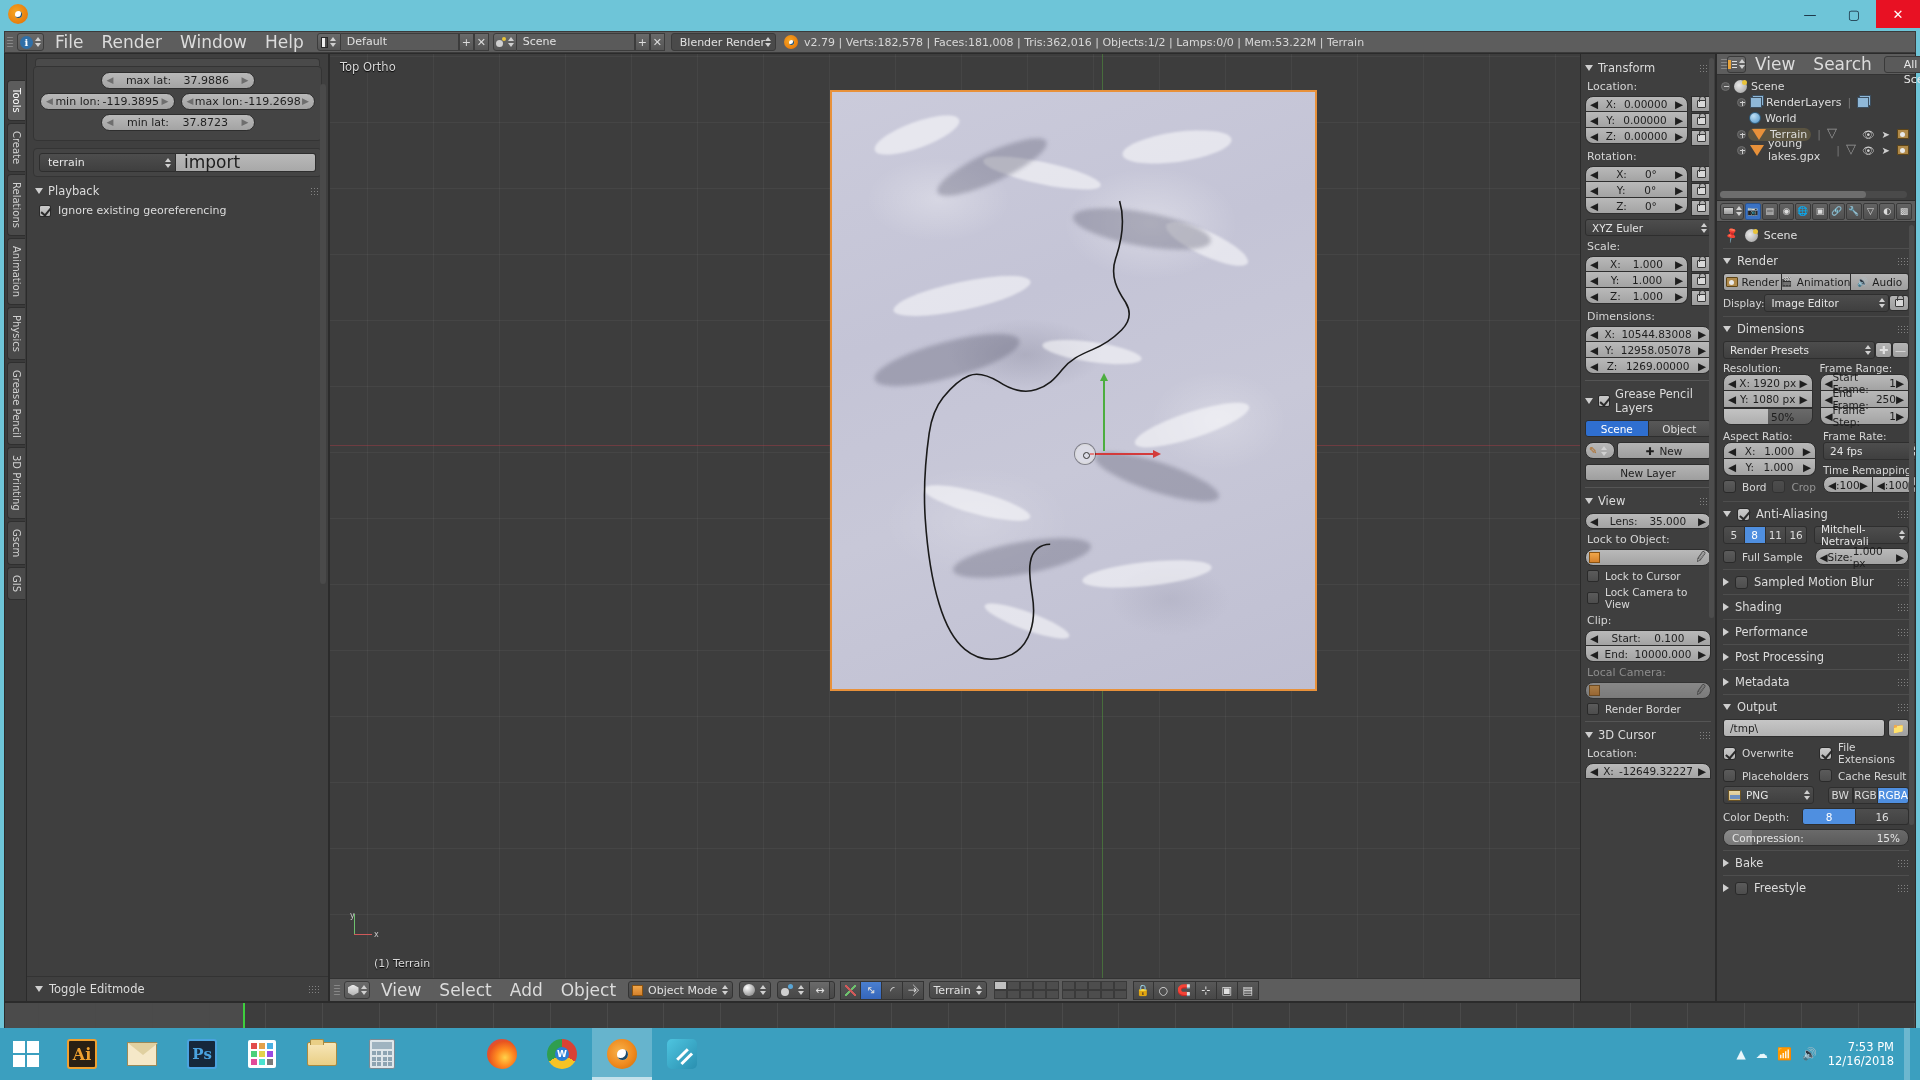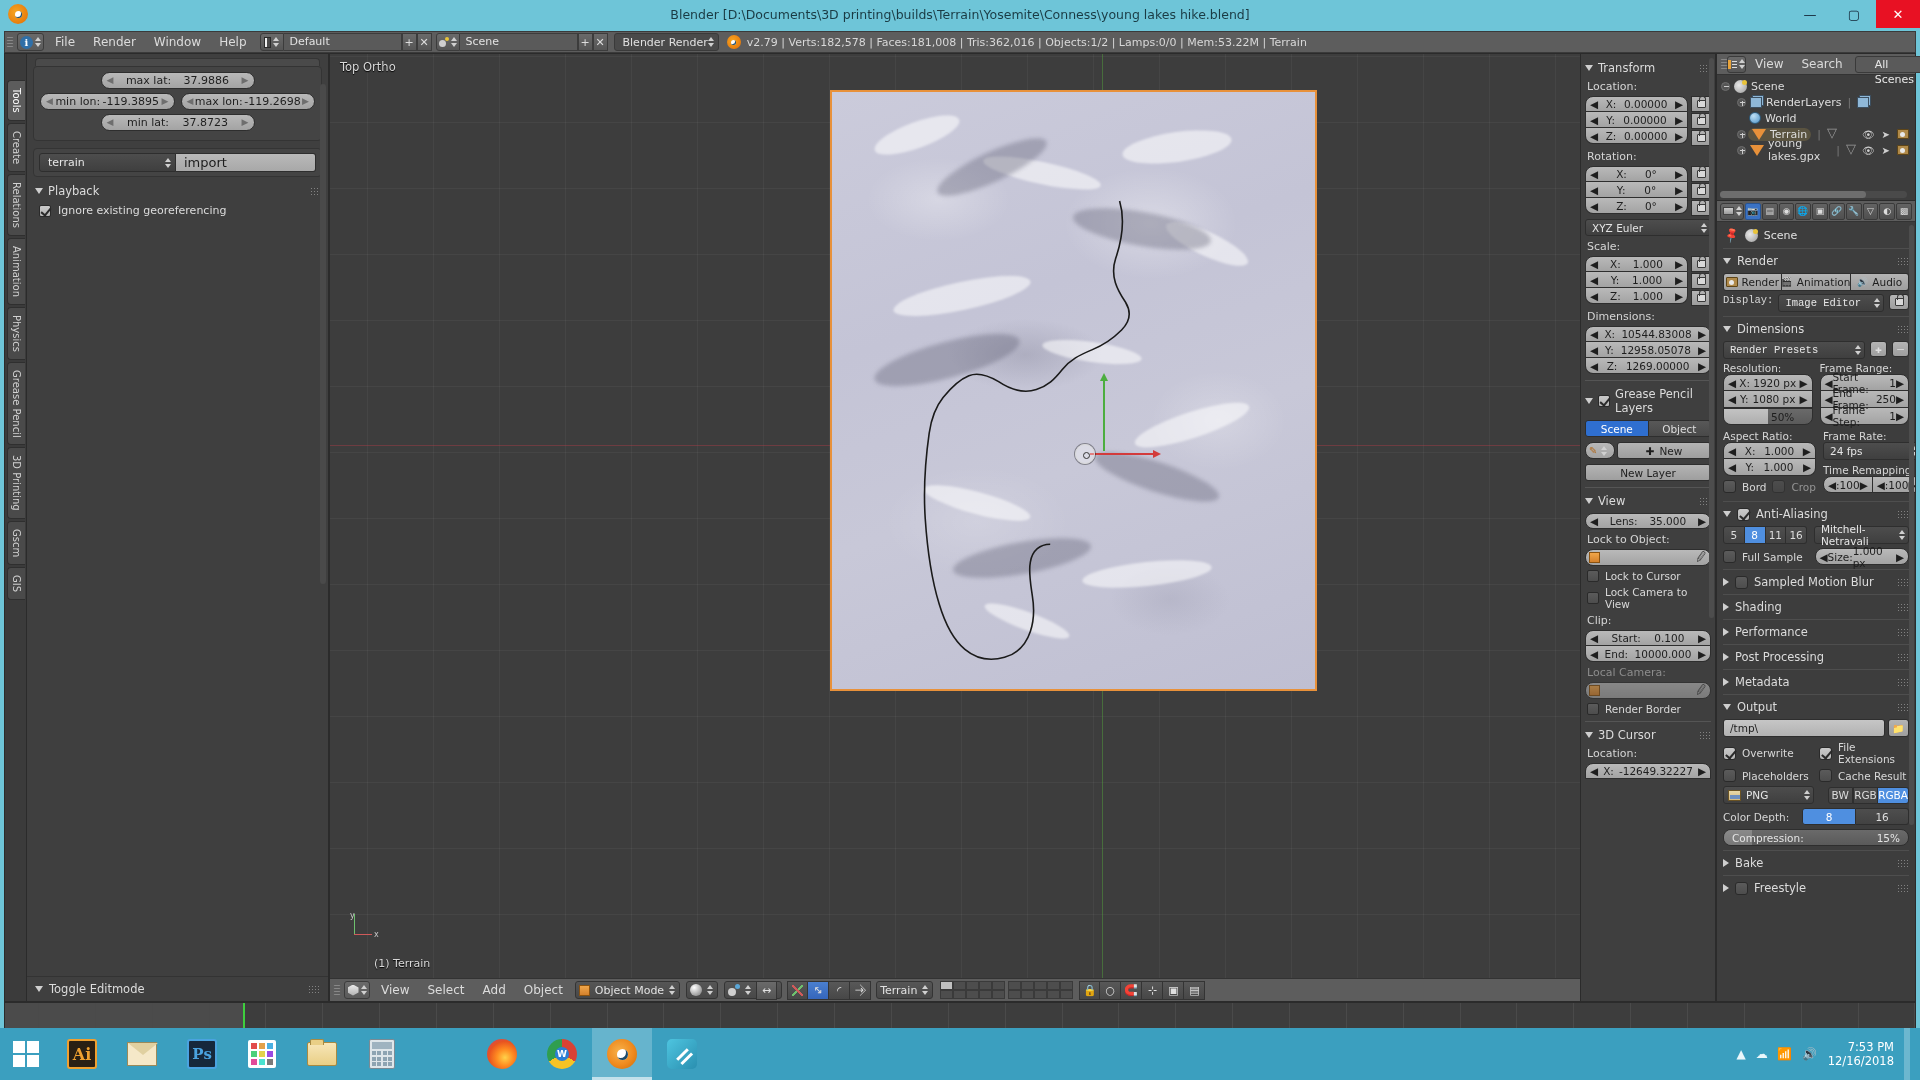--- a/index.html
+++ b/index.html
@@ -55,21 +55,21 @@
     justify-content:center;gap:2px;margin:0 2px;padding:0 2px;
   }
   .info-i{
     width:13px;height:13px;border-radius:50%;background:#2f6fa8;color:#fff;
     font-size:10px;font-weight:bold;display:flex;align-items:center;justify-content:center;
     font-family:"DejaVu Serif",serif;
   }
   .tri-dn{ width:0;height:0;border-left:3px solid transparent;border-right:3px solid transparent;border-top:4px solid #d0d0d0; }
   .tri-up{ width:0;height:0;border-left:3px solid transparent;border-right:3px solid transparent;border-bottom:4px solid #d0d0d0; }
   .updown{ display:flex;flex-direction:column;gap:2px; }
-  .menu-item{ padding:0 9px;line-height:20px;color:#dcdcdc;font-size:12px;cursor:default; }
+  .menu-item{ padding:0 9px;line-height:20px;color:#dcdcdc;font-size:17px;cursor:default; }
 
   .scr-combo{
     display:flex;align-items:center;height:18px;margin-left:4px;
   }
   .scr-icon{
     width:24px;height:18px;border:1px solid #3c3c3c;border-radius:3px 0 0 3px;
     background:linear-gradient(#6a6a6a,#555);display:flex;align-items:center;gap:2px;padding:0 3px;
   }
   .layout-gl{ width:7px;height:11px;background:linear-gradient(90deg,#efefef 50%,#4a4a4a 50%);border:1px solid #2a2a2a; }
   .scr-name{
@@ -137,21 +137,21 @@
   .row2{ display:flex;gap:6px;margin-bottom:4px; }
   .row2 > *{ flex:1; }
   .center-f{ width:56%;margin:0 auto 4px auto; }
   .combo-dark{
     background:linear-gradient(#4d4d4d,#3f3f3f);border:1px solid #2e2e2e;border-radius:3px;
     height:19px;display:flex;align-items:center;justify-content:space-between;padding:0 4px 0 8px;
     color:#e6e6e6;font-size:11px;
   }
   .txt-light{
     background:linear-gradient(#b9b9b9,#a8a8a8);border:1px solid #2e2e2e;border-radius:3px;
-    height:19px;line-height:17px;padding:0 8px;color:#1d1d1d;font-size:13px;
+    height:19px;line-height:17px;padding:0 8px;color:#1d1d1d;font-size:17px;
   }
   .panel-head{
     display:flex;align-items:center;gap:5px;color:#dcdcdc;font-size:11.5px;margin:6px 0 6px 2px;
   }
   .tri-open{ width:0;height:0;border-left:4.5px solid transparent;border-right:4.5px solid transparent;border-top:6px solid #cfcfcf; }
   .tri-closed{ width:0;height:0;border-top:4.5px solid transparent;border-bottom:4.5px solid transparent;border-left:6px solid #cfcfcf; }
   .chk{
     width:12px;height:12px;border:1px solid #2a2a2a;border-radius:2px;
     background:linear-gradient(#5b5b5b,#4d4d4d);display:inline-block;position:relative;flex:none;
   }
@@ -355,21 +355,21 @@
   .pr-scene{ display:flex;align-items:center;gap:6px;margin:3px 0 6px 2px;color:#e0e0e0;font-size:11px; }
   .pin-ic{ color:#cfcfcf;font-size:11px;transform:rotate(-35deg); }
   .pr-sec{ display:flex;align-items:center;gap:6px;color:#dcdcdc;font-size:11.5px;margin:5px 0 5px 0; }
   .pr-line{ height:1px;background:#4e4e4e;margin:4px 0; }
   .pr-btnrow{ display:flex;margin:3px 0; }
   .pr-btn{ flex:1;height:18px;display:flex;align-items:center;justify-content:center;gap:4px;
     background:linear-gradient(#b4b4b4,#9e9e9e);border:1px solid #2e2e2e;color:#1d1d1d;font-size:10.5px; }
   .pr-btn:first-child{ border-radius:3px 0 0 3px; }
   .pr-btn:last-child{ border-radius:0 3px 3px 0;border-left:none; }
   .pr-btn + .pr-btn{ border-left:none; }
-  .pr-row{ display:flex;gap:5px;margin:3px 0;font-family:Liberation Mono, monospace; }
+  .pr-row{ display:flex;align-items:center;margin:3px 0; }
   .pr-lab{ font-size:10.5px;color:#d6d6d6;white-space:nowrap; }
   .pr-combo{ flex:1;background:linear-gradient(#4d4d4d,#3f3f3f);border:1px solid #2e2e2e;border-radius:3px;
     height:18px;display:flex;align-items:center;justify-content:space-between;padding:0 3px 0 6px;color:#e6e6e6;font-size:10.5px; }
   .pr-cols{ display:flex;gap:7px; }
   .pr-cols > div{ flex:1; }
   .pr-field{
     background:linear-gradient(#b9b9b9,#a3a3a3);border:1px solid #2e2e2e;height:17px;
     display:flex;align-items:center;justify-content:space-between;padding:0 4px;color:#1e1e1e;font-size:10.5px;
   }
   .fstack .pr-field:first-child{ border-radius:8px 8px 0 0; }
@@ -492,21 +492,20 @@
   .tb-right{ margin-left:auto;display:flex;align-items:center;gap:10px;padding-right:10px;color:#fff;font-size:11px; }
   .tray-ic{ font-size:12px;color:#eaf7fb; }
   .tb-clock{ text-align:right;line-height:1.25;font-size:11.5px;color:#fff; }
   .tb-edge{ width:6px;height:52px;background:rgba(255,255,255,.25); }
 </style>
 </head>
 <body>
 
 <div id="titlebar">
   <div class="blender-logo"></div>
-  <div class="title-text">Blender [D:\Documents\3D printing\builds\Terrain\Yosemite\Conness\young lakes hike.blend]</div>
   <div class="wbtns">
     <div class="wbtn">—</div>
     <div class="wbtn">▢</div>
     <div class="wbtn close">✕</div>
   </div>
 </div>
 
 <div id="app">
 
   <div id="infobar">

